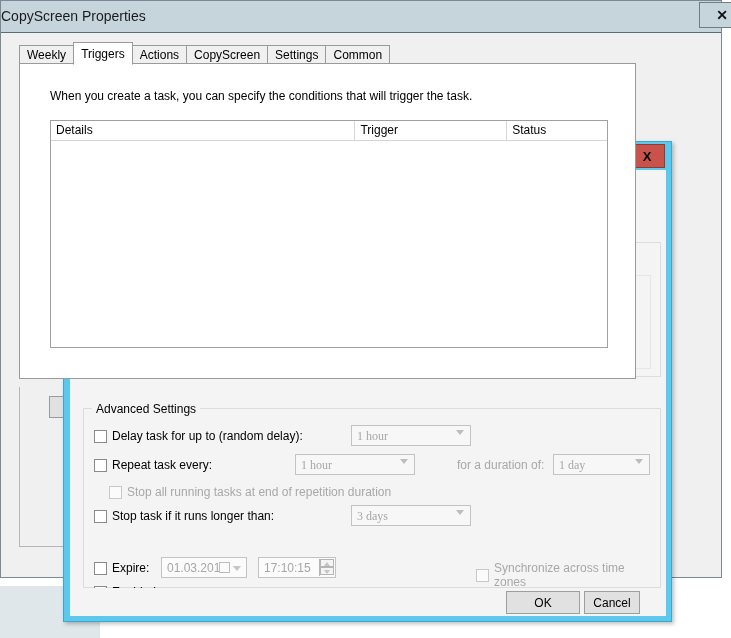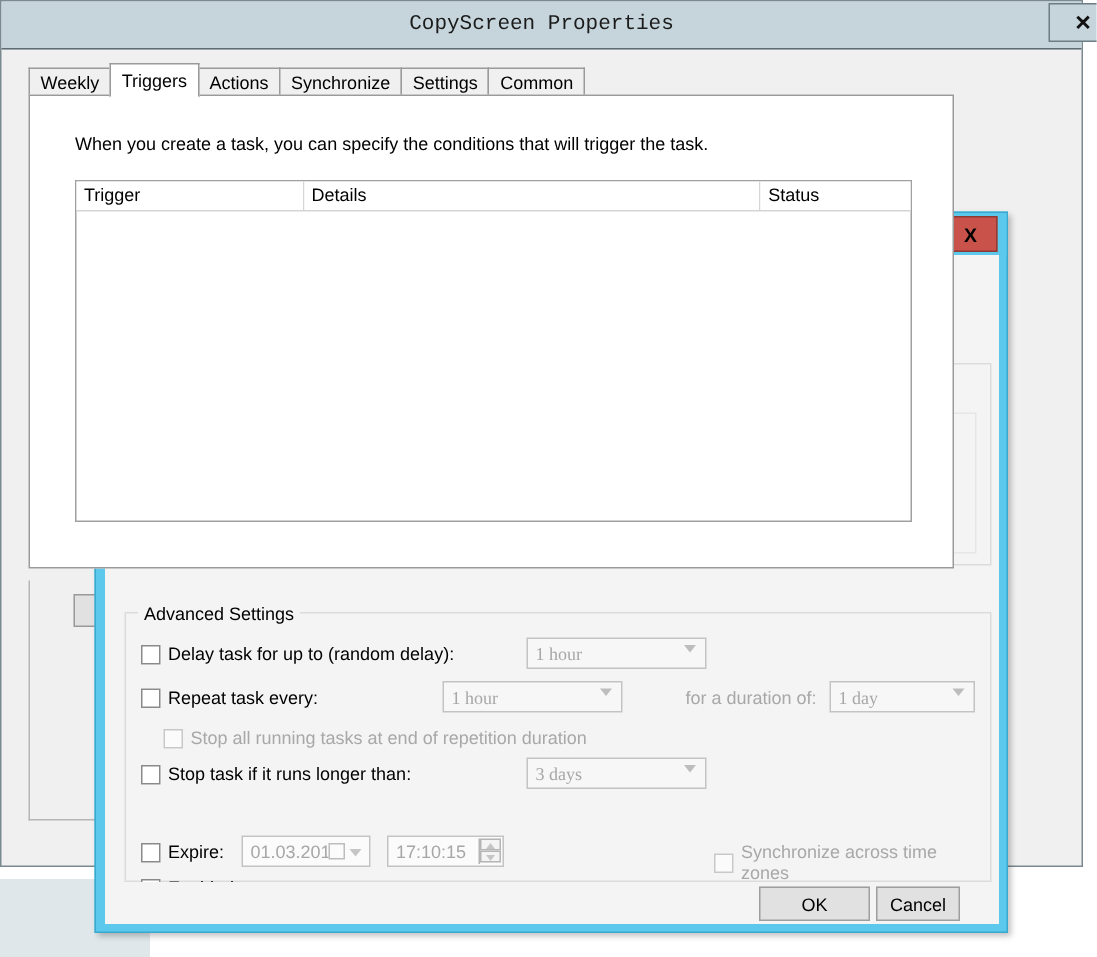--- a/index.html
+++ b/index.html
@@ -46,24 +46,23 @@
     width: 100%;
     height: 32px;
     background: #c6d5dc;
     border-bottom: 1px solid #5d6d73;
     box-sizing: border-box;
   }
   #bg-title-text {
     position: absolute;
     left: 0; right: 0;
     top: 7px;
-    text-align: center;
     font-size: 14px;
     color: #1b1b1b;
-    font-family: Liberation Mono, monospace;
+    font-family: Liberation Sans, sans-serif;
   }
   #bg-close-btn {
     position: absolute;
     right: -16px;
     top: 2px;
     width: 46px;
     height: 26px;
     background: #c6d5dc;
     border: 1px solid #6d7d84;
     box-sizing: border-box;
@@ -486,32 +485,32 @@
 <div id="bg-window">
 
   <div id="bg-titlebar">
     <div id="bg-title-text">CopyScreen Properties</div>
   </div>
 
   <div id="tabstrip">
     <div class="tab">Weekly</div>
     <div class="tab active">Triggers</div>
     <div class="tab">Actions</div>
-    <div class="tab">Synchronize</div>
+    <div class="tab">CopyScreen</div>
     <div class="tab">Settings</div>
     <div class="tab">Common</div>
   </div>
 
   <div id="tabpage">
     <div id="tab-desc">When you create a task, you can specify the conditions that will trigger the task.</div>
 
     <div id="trigger-list">
       <div id="trigger-head">
+        <div class="th c2">Details</div>
         <div class="th c1">Trigger</div>
-        <div class="th c2">Details</div>
         <div class="th c3">Status</div>
       </div>
     </div>
   </div>
 
   <div id="bg-inner-panel"></div>
   <div id="bg-bottom-btn"></div>
 </div>
 
 <div id="bg-close-wrap" style="position:absolute;left:0;top:0;width:731px;height:32px;pointer-events:none;">

